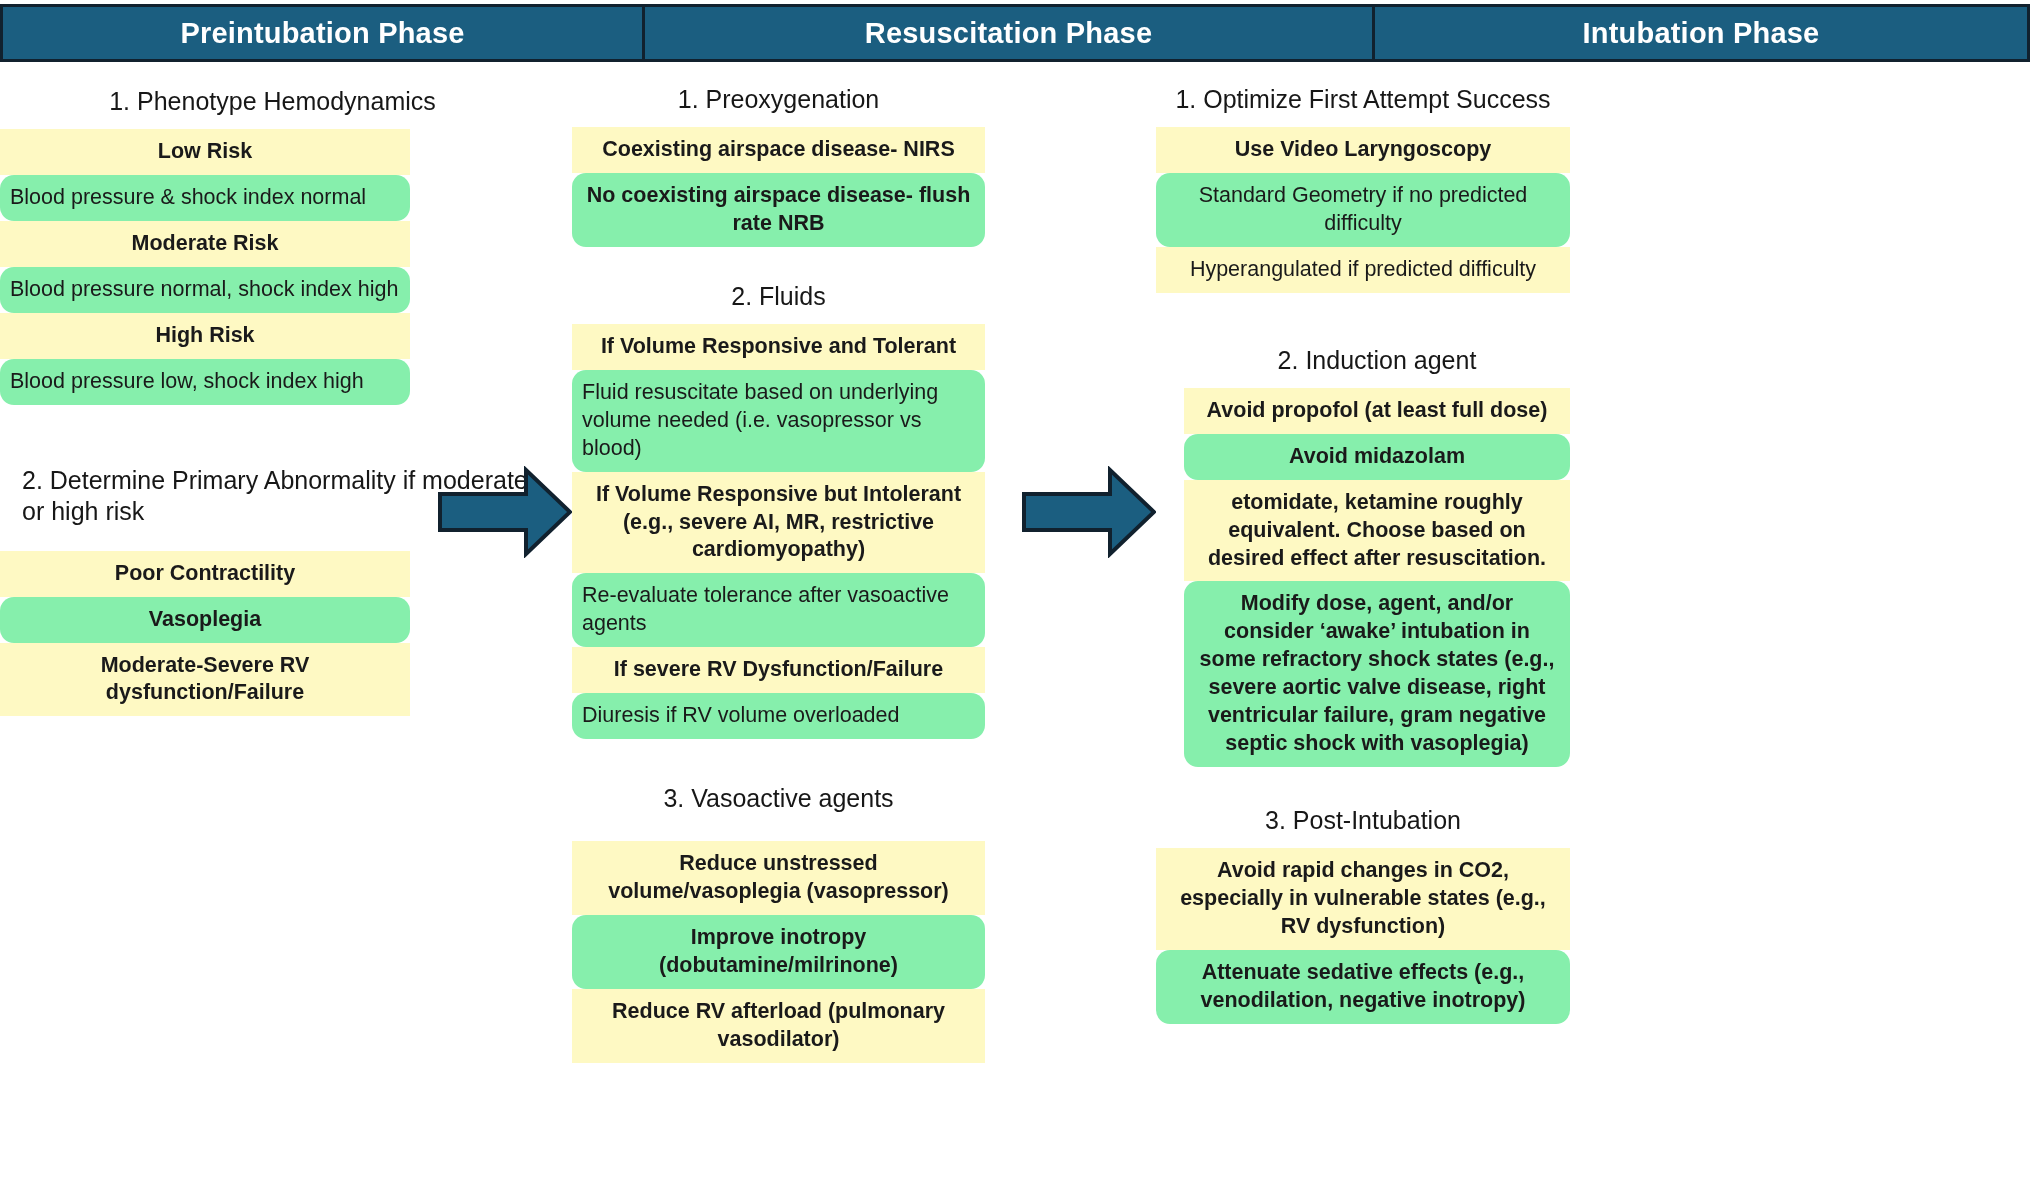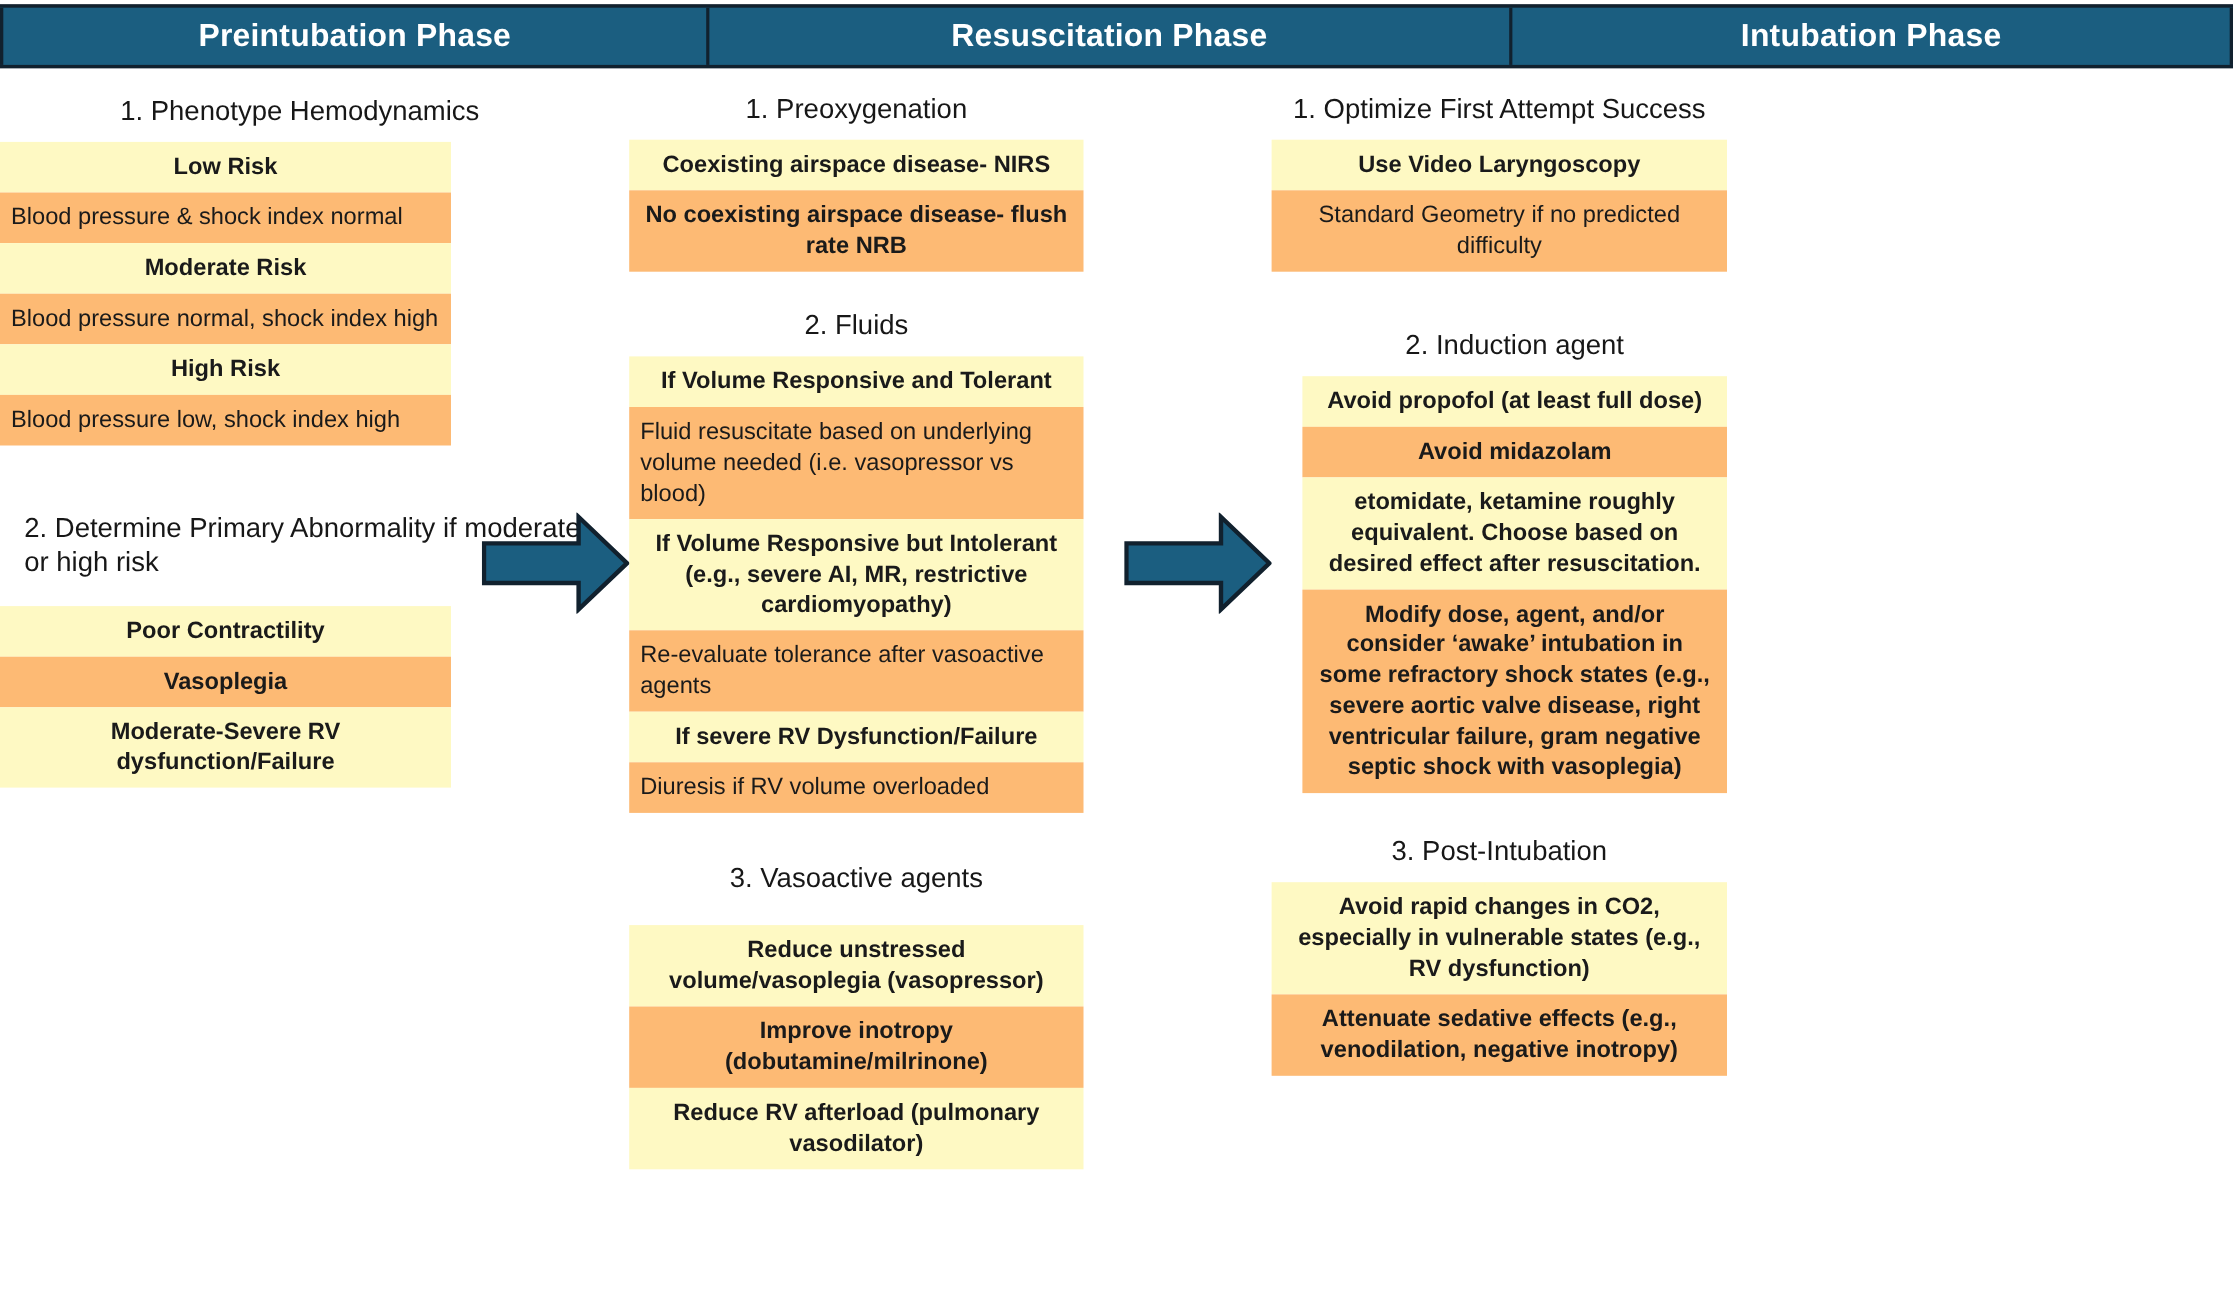--- a/index.html
+++ b/index.html
@@ -53,21 +53,21 @@
   
   .tbl{display:block;}
   .row{
     box-sizing:border-box;
     padding:9px 10px;
     font-size:21.5px;
     line-height:1.30;
     color:#1a1a1a;
   }
   .row.light{background:#fef9c3;}
-  .row.dark{background:#fdba74;}
+  .row.dark{background:#86efac;border-radius:14px;}
   .row.b{font-weight:700;text-align:center;}
   .row.n{font-weight:400;text-align:left;}
   .row.nc{font-weight:400;text-align:center;}
 
   
   .col1 .tbl{width:410px;}
 
   
   .arrow{
     position:absolute;
@@ -142,20 +142,21 @@
 
 </div>
 
 <div class="column col3">
 
   <div class="section" style="margin-top:22px;">
     <div class="section-title">1. Optimize First Attempt Success</div>
     <div class="tbl" style="margin-top:12px;">
       <div class="row light b">Use Video Laryngoscopy</div>
       <div class="row dark  nc">Standard Geometry if no predicted difficulty</div>
+      <div class="row light nc">Hyperangulated if predicted difficulty</div>
     </div>
   </div>
 
   <div class="section" style="margin-top:52px;margin-left:28px;">
     <div class="section-title">2. Induction agent</div>
     <div class="tbl" style="margin-top:12px;">
       <div class="row light b">Avoid propofol (at least full dose)</div>
       <div class="row dark  b">Avoid midazolam</div>
       <div class="row light b">etomidate, ketamine roughly equivalent. Choose based on desired effect after resuscitation.</div>
       <div class="row dark  b">Modify dose, agent, and/or consider ‘awake’ intubation in some refractory shock states (e.g., severe aortic valve disease, right ventricular failure, gram negative septic shock with vasoplegia)</div>

